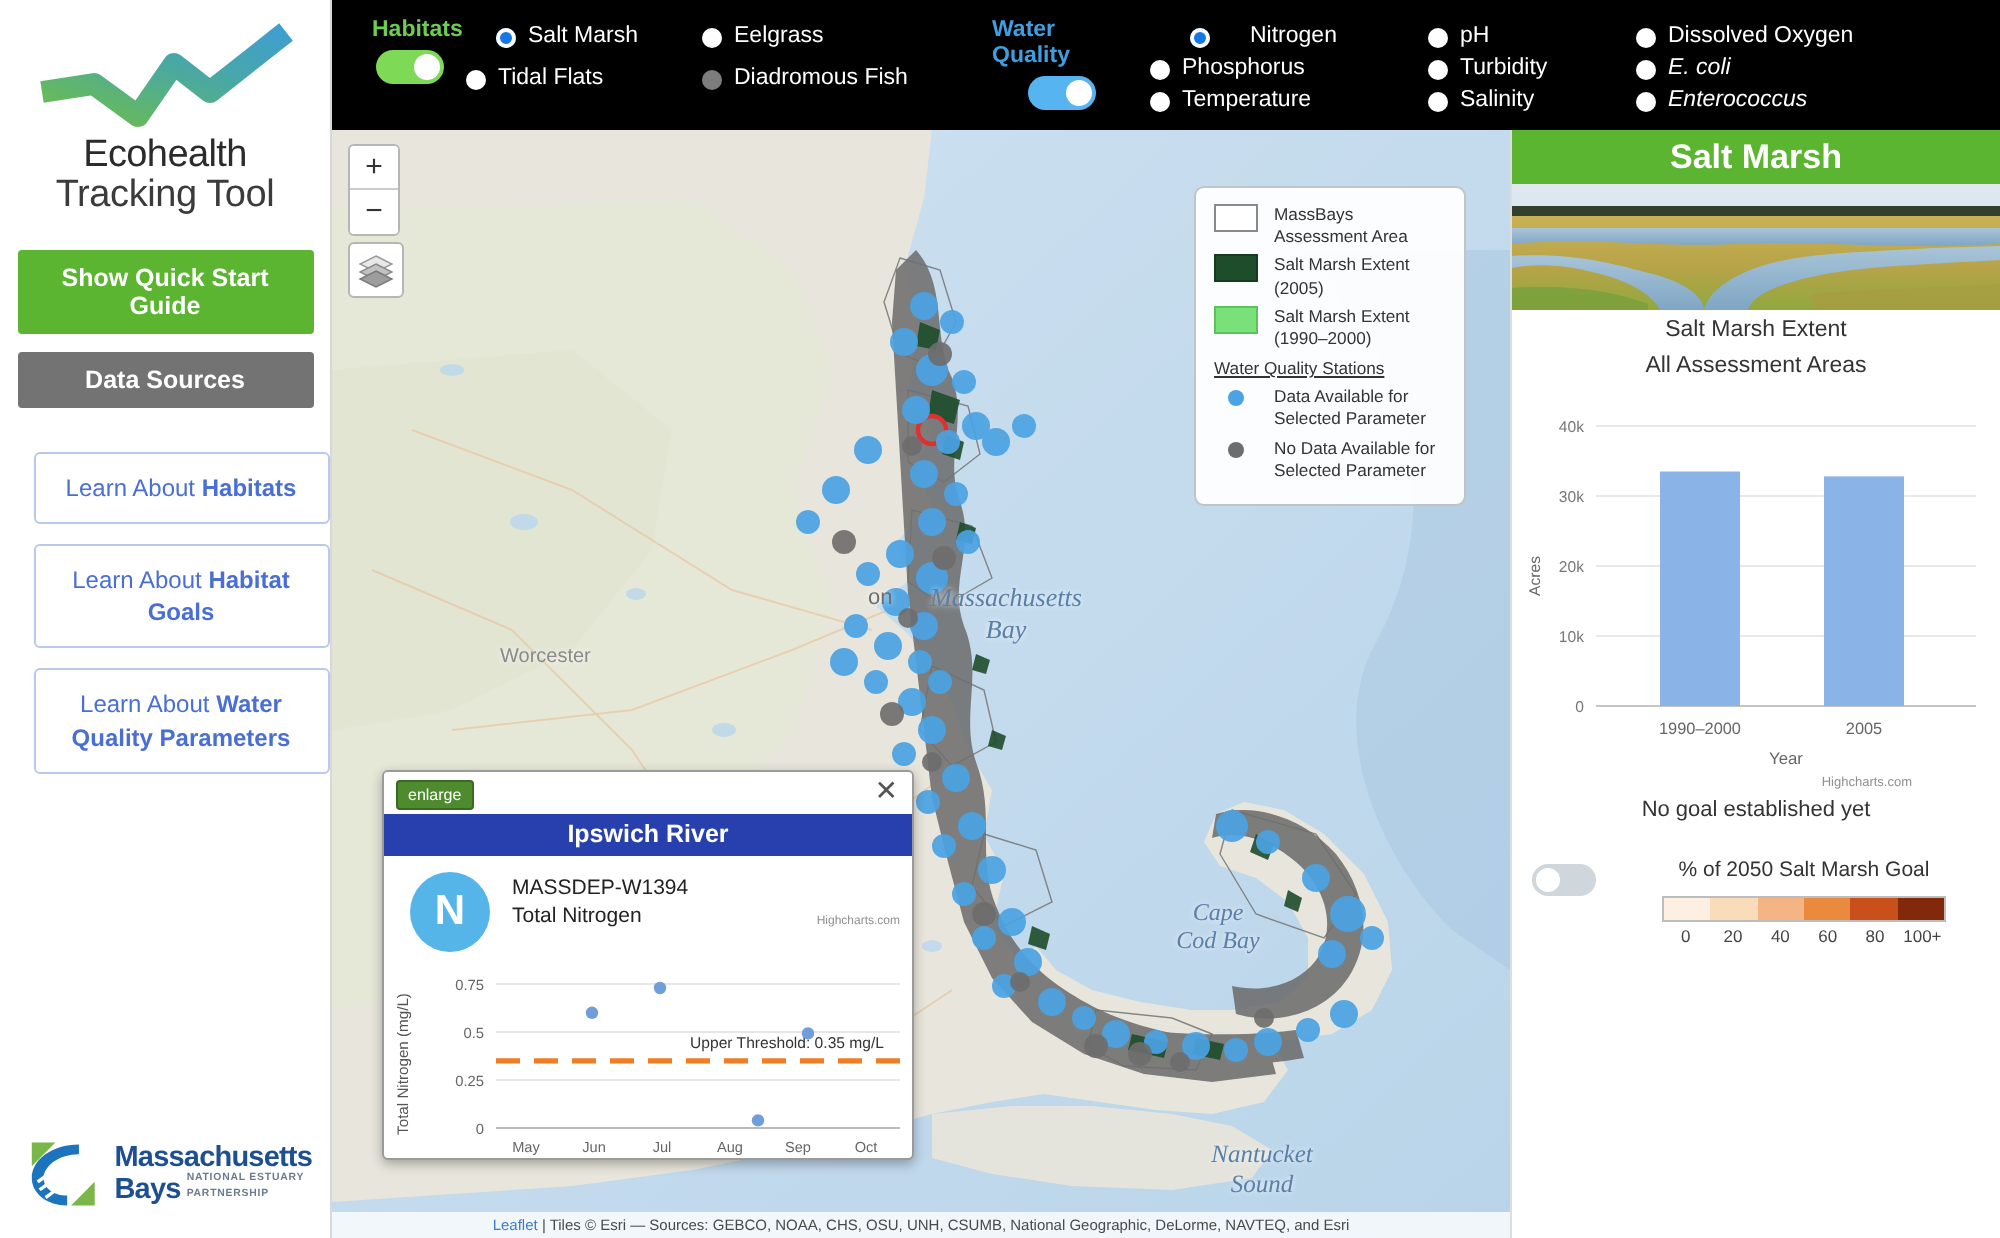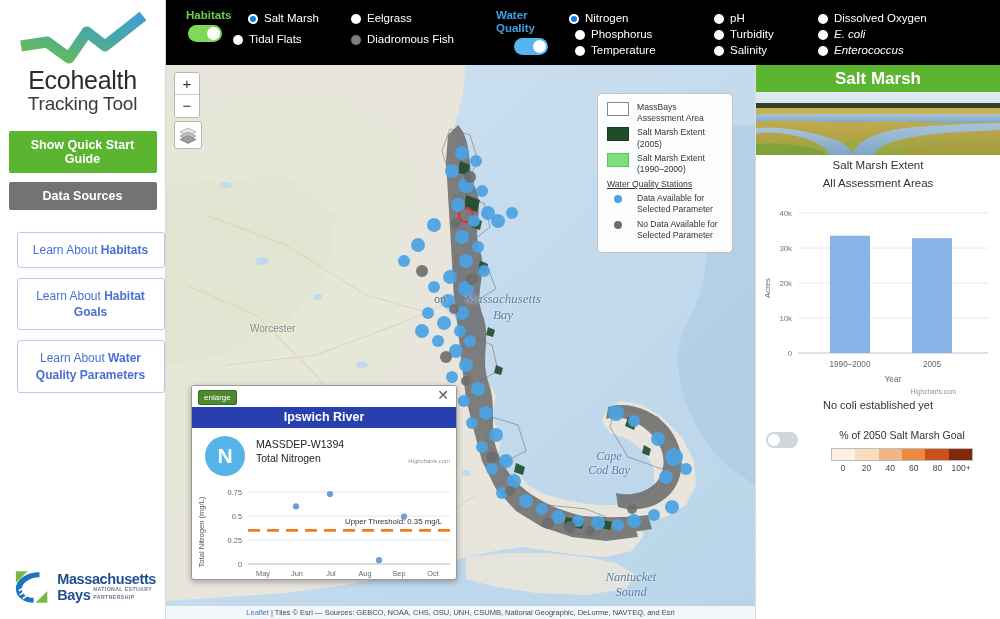--- a/index.html
+++ b/index.html
@@ -14,21 +14,21 @@
   #sidebar {
     position: absolute; left: 0; top: 0;
     width: 166px; height: 619px;
     background: #fff;
     border-right: 1px solid #d8d8d8;
     z-index: 20;
   }
   #logo-wrap { padding: 10px 8px 0 8px; text-align: center; }
   #logo-mark { width: 140px; height: 56px; margin: 0 auto; display: block; }
   #logo-title {
-    font-size: 25px; color: #2b2b2b; letter-spacing: -0.3px;
+    font-size: 19px; color: #2b2b2b; letter-spacing: -0.3px;
     line-height: 1.0; font-weight: 400; margin-top: 2px; text-align: center;
   }
   #logo-sub {
     font-size: 19px; color: #3b3b3b; letter-spacing: -0.2px;
     line-height: 1.15; font-weight: 300;
   }
   .side-btn {
     display: block; width: 148px; margin: 0 auto 9px auto;
     padding: 7px 4px; text-align: center;
     font-size: 12.5px; font-weight: bold; color: #fff;
@@ -323,21 +323,21 @@
     </div>
     <div class="radio-item" style="left:185px; top:13px;">
       <span class="dot"></span>
       <span class="lbl">Eelgrass</span>
     </div>
     <div class="radio-item dim" style="left:185px; top:34px;">
       <span class="dot"></span>
       <span class="lbl">Diadromous Fish</span>
     </div>
 
-    <div class="radio-item sel" style="left:403px; top:13px;">
+    <div class="radio-item sel" style="left:429px; top:13px;gap:14px;">
       <span class="dot"></span>
       <span class="lbl">Nitrogen</span>
     </div>
     <div class="radio-item" style="left:409px; top:29px;">
       <span class="dot"></span>
       <span class="lbl">Phosphorus</span>
     </div>
     <div class="radio-item" style="left:409px; top:45px;">
       <span class="dot"></span>
       <span class="lbl">Temperature</span>
@@ -706,21 +706,21 @@
       <g font-size="8.2" fill="#666" text-anchor="middle" font-family="Liberation Sans, sans-serif">
         <text x="94" y="174">1990–2000</text>
         <text x="176" y="174">2005</text>
       </g>
 
       <text x="137" y="189" text-anchor="middle" font-size="8.4" fill="#666" font-family="Liberation Sans, sans-serif">Year</text>
     </svg>
     <div id="bar-highcharts">Highcharts.com</div>
   </div>
 
-  <div id="goal-text">No coli established yet</div>
+  <div id="goal-text">No goal established yet</div>
 
   <div id="goal-row">
     <div id="goal-toggle">
       <div class="knob"></div>
     </div>
     <div id="goal-scale-wrap">
       <div id="goal-scale-label">% of 2050 Salt Marsh Goal</div>
       <div id="goal-scale-bar">
         <div style="background:#fdf0e3"></div>
         <div style="background:#f9dcba"></div>

